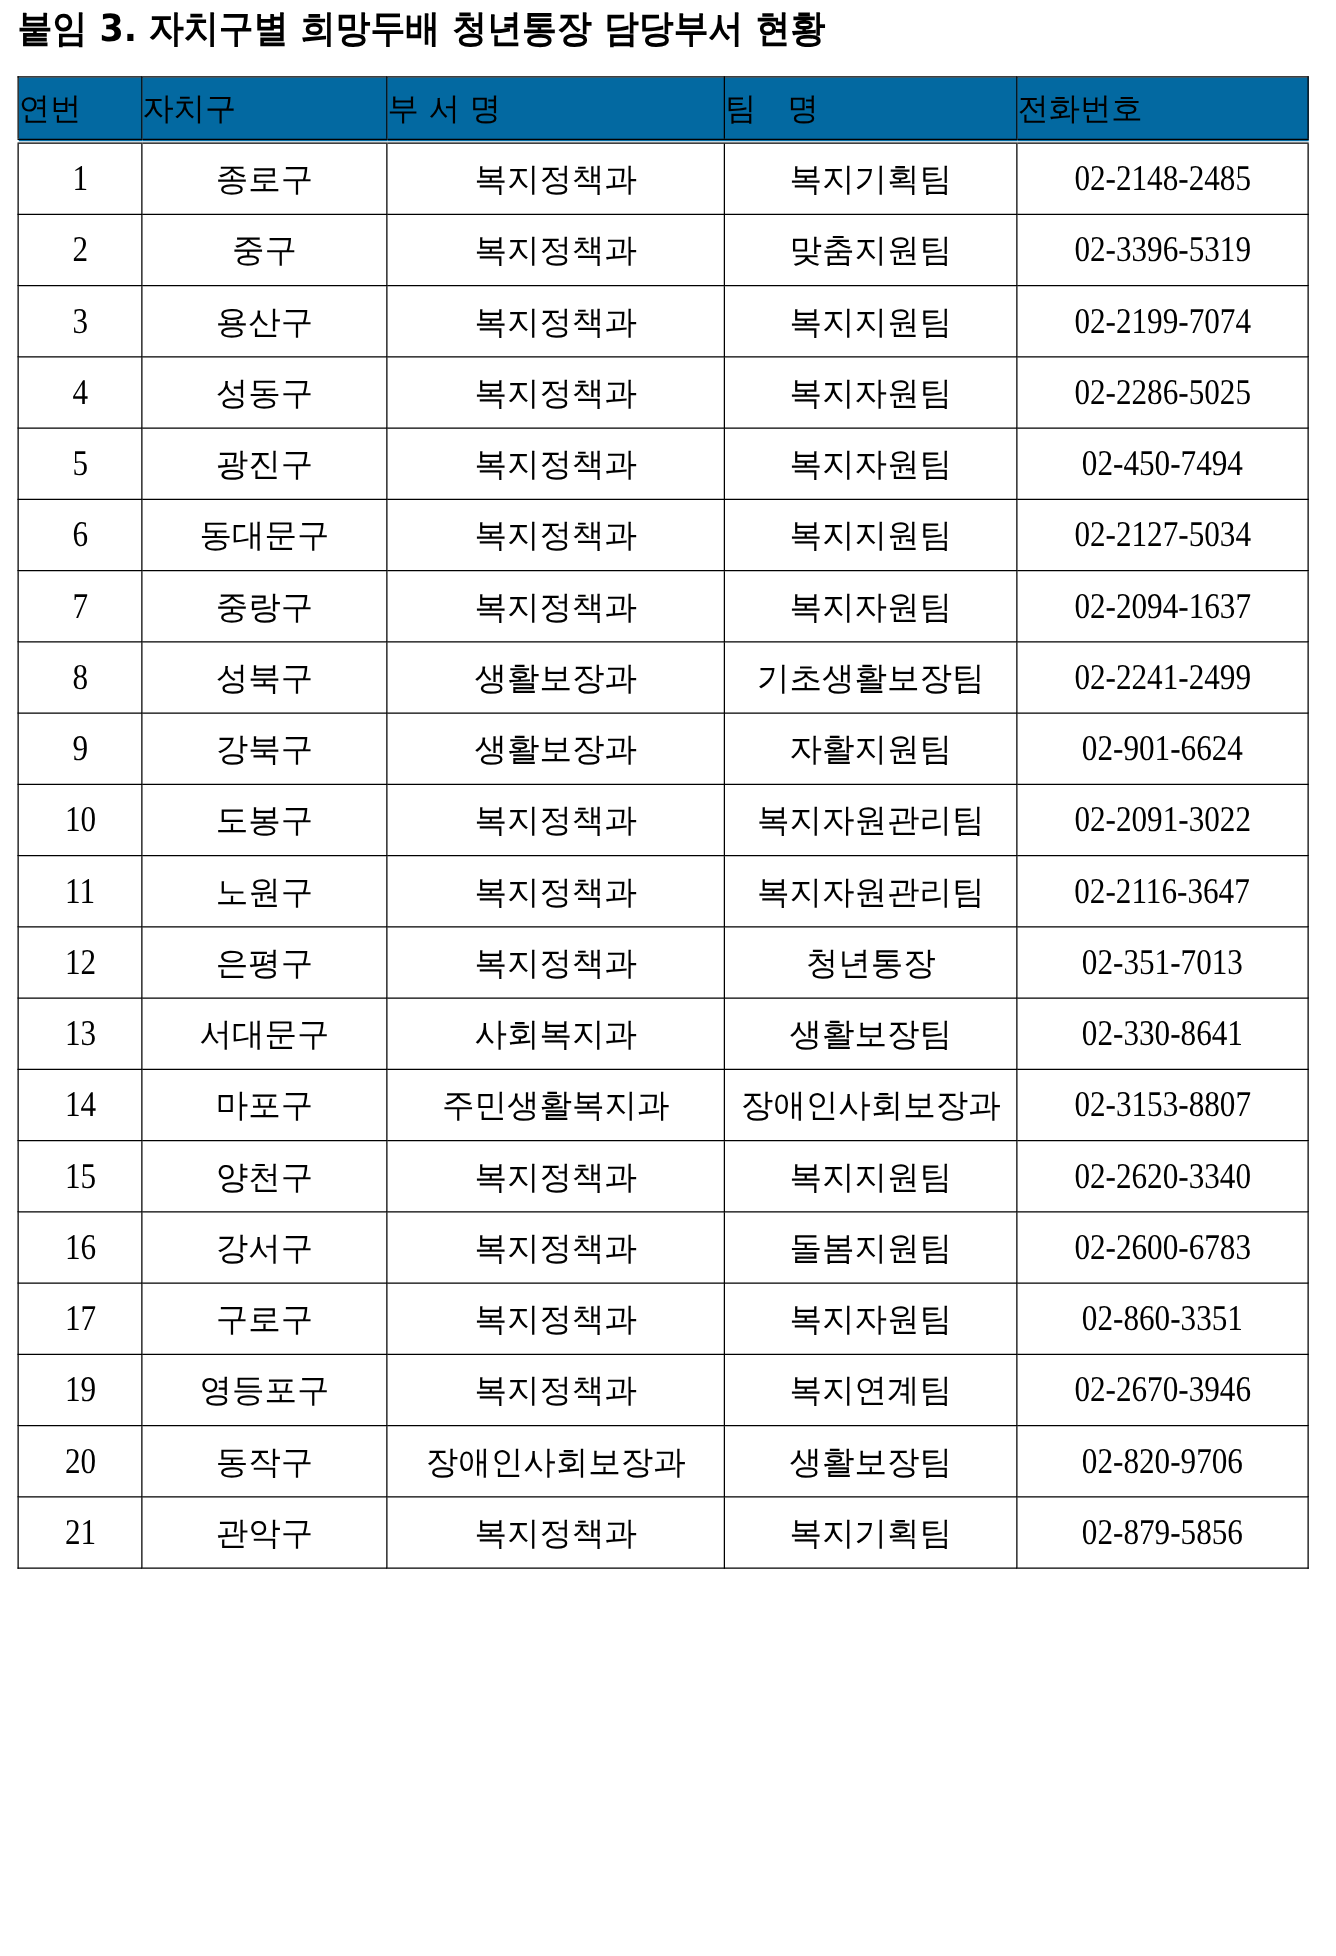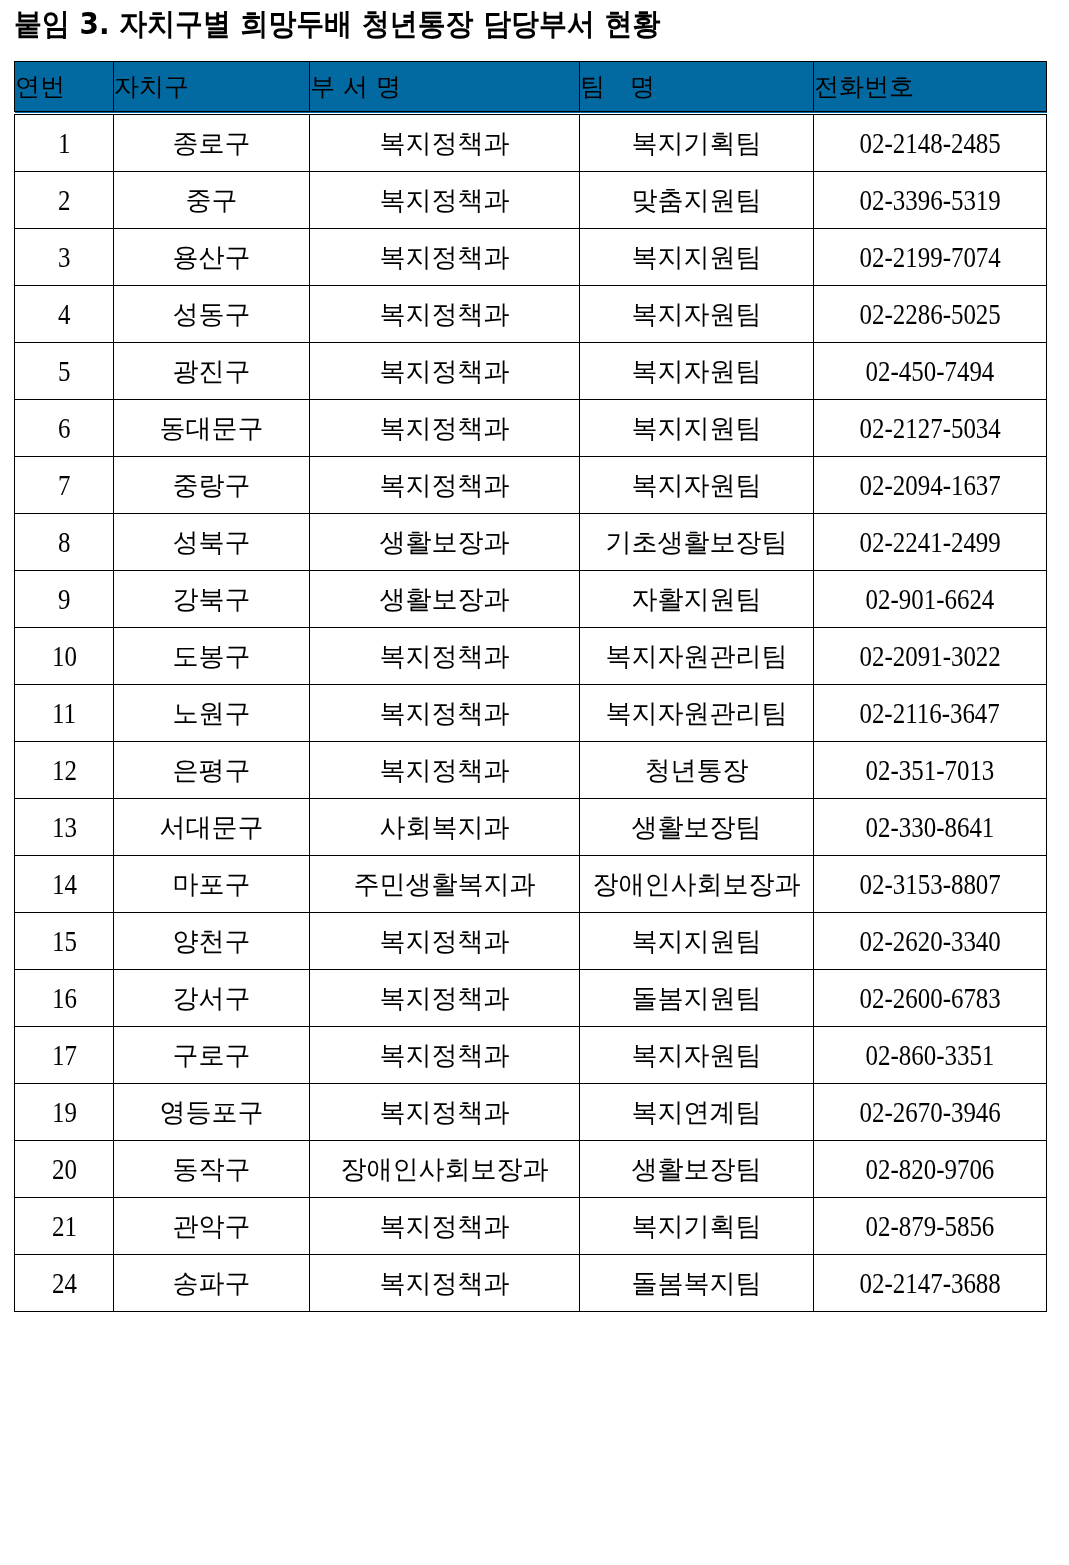--- a/index.html
+++ b/index.html
@@ -236,21 +236,14 @@
         <td class="team"><span>생활보장팀</span></td>
         <td class="phone"><span>02-820-9706</span></td>
       </tr>
       <tr>
         <td class="num"><span>21</span></td>
         <td class="district"><span>관악구</span></td>
         <td class="dept"><span>복지정책과</span></td>
         <td class="team"><span>복지기획팀</span></td>
         <td class="phone"><span>02-879-5856</span></td>
       </tr>
-      <tr>
-        <td class="num"><span>24</span></td>
-        <td class="district"><span>송파구</span></td>
-        <td class="dept"><span>복지정책과</span></td>
-        <td class="team"><span>돌봄복지팀</span></td>
-        <td class="phone"><span>02-2147-3688</span></td>
-      </tr>
     </tbody>
 </table>
 
 </body></html>

